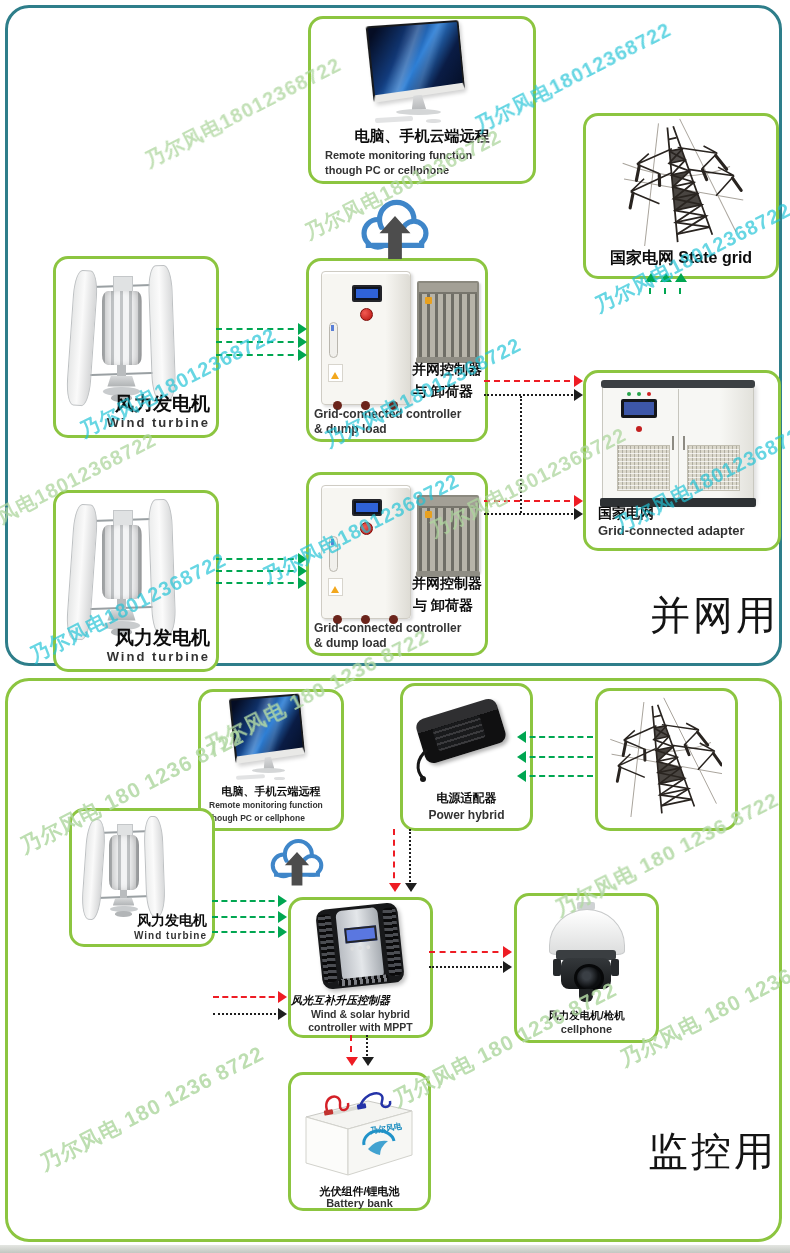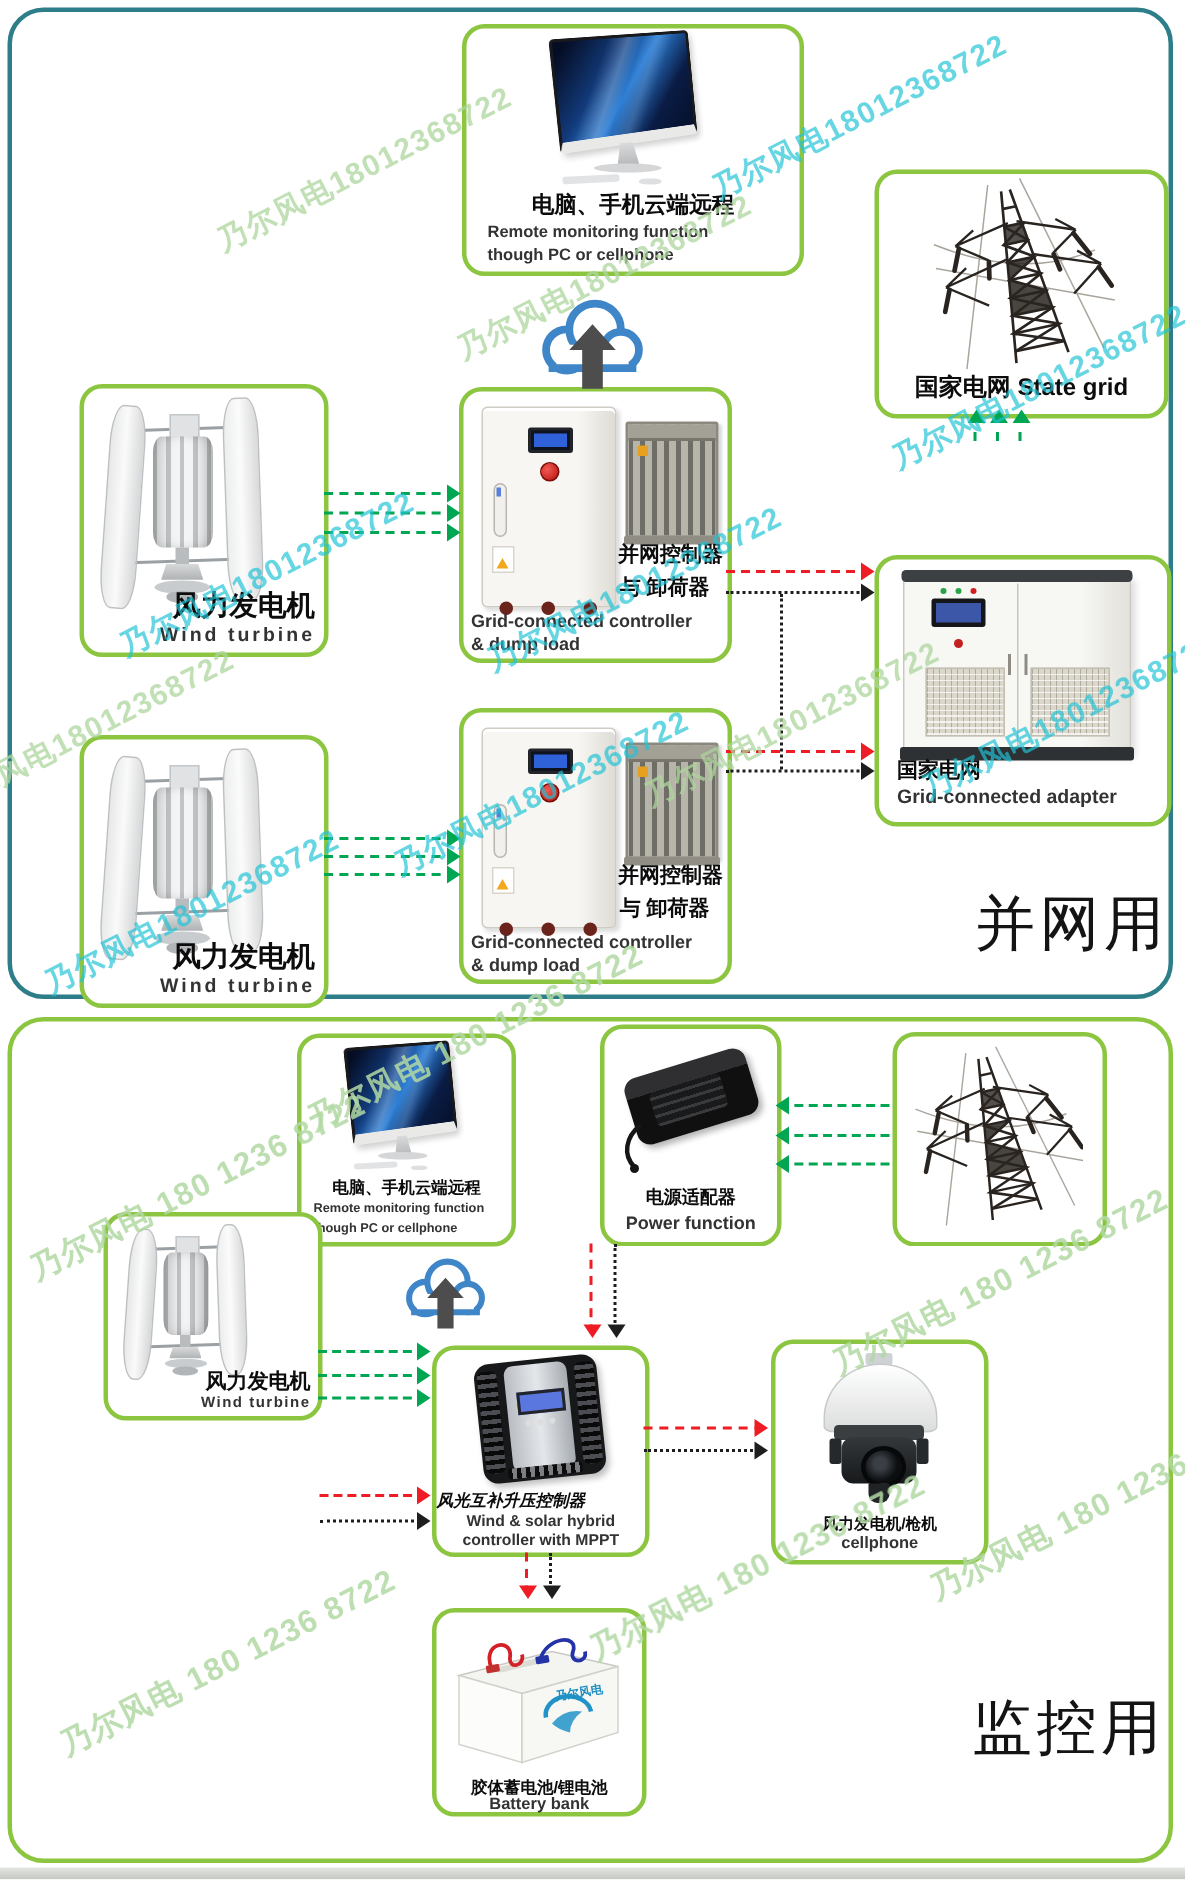--- a/index.html
+++ b/index.html
@@ -335,30 +335,30 @@
         <div class="stand"></div>
         <div class="base"></div>
         <div class="kb"></div>
         <div class="mouse"></div>
       </div>
       <div class="lbl cnb" style="left:0;right:0;top:92px;text-align:center;font-size:11px;">电脑、手机云端远程</div>
       <div class="lbl enb" style="left:8px;top:108px;font-size:8.5px;">Remote monitoring function</div>
       <div class="lbl enb" style="left:8px;top:121px;font-size:8.5px;">though PC or cellphone</div>
     </div>
 
-    <div class="gbox" style="left:392px;top:2px;width:115px;height:142px;">
+    <div class="gbox" style="left:392px;top:2px;width:115px;height:142px;padding-left:12px;">
       <div class="pa" style="left:8px;top:14px;width:98px;height:86px;">
         <div class="body"></div>
         <svg style="position:absolute;left:0;top:48px;" width="40" height="38" viewBox="0 0 40 38">
           <path d="M16 2 C 6 10 4 22 12 30" stroke="#161616" stroke-width="3" fill="none"></path>
           <circle cx="12" cy="31" r="3" fill="#161616"></circle>
         </svg>
       </div>
       <div class="lbl cnb" style="left:0;right:0;top:104px;text-align:center;font-size:12px;">电源适配器</div>
-      <div class="lbl enb" style="left:0;right:0;top:122px;text-align:center;font-size:12px;">Power function</div>
+      <div class="lbl enb" style="left:0;right:0;top:122px;text-align:center;font-size:12px;">Power hybrid</div>
     </div>
 
     <div class="gbox" style="left:587px;top:7px;width:137px;height:137px;">
       <svg style="position:absolute;left:10px;top:6px;" width="114" height="120" viewBox="0 0 120 130">
         <g transform="rotate(-12 60 65)">
           <g stroke="#a9a49c" stroke-width="1" fill="none">
             <path d="M10 122 L50 2"></path>
               <path d="M104 126 L72 2"></path>
               <path d="M4 50 L118 96"></path>
               <path d="M6 34 Q60 70 112 60"></path>
@@ -455,21 +455,21 @@
           <path d="M28 32 L58 25 L66 27 L36 34 Z" fill="#dcdcd6"></path>
           <path d="M66 64 a15 12 0 1 1 30 -4" stroke="#2193c9" fill="none" stroke-width="3"></path>
           <path d="M70 68 q8 -10 20 -8 q-8 6 -8 14 q-8 -2 -12 -6" fill="#2193c9" opacity=".85"></path>
           <path d="M30 32 C 22 14 44 10 42 24 C 41 32 52 30 50 22" stroke="#d42027" stroke-width="2.5" fill="none"></path>
           <path d="M62 26 C 66 10 88 8 84 20 C 81 28 94 28 92 20" stroke="#2433a8" stroke-width="2.5" fill="none"></path>
           <rect x="26" y="29" width="9" height="5" rx="1" fill="#c23330" transform="rotate(-10 30 31)"></rect>
           <rect x="59" y="23" width="9" height="5" rx="1" fill="#2433a8" transform="rotate(-10 63 25)"></rect>
         </svg>
         <span class="batlogo" style="left:72px;top:42px;">乃尔风电</span>
       </div>
-      <div class="lbl cnb" style="left:0;right:0;top:109px;text-align:center;font-size:11px;">胶体蓄电池/锂电池</div>
+      <div class="lbl cnb" style="left:0;right:0;top:109px;text-align:center;font-size:11px;">光伏组件/锂电池</div>
       <div class="lbl enb" style="left:0;right:0;top:122px;text-align:center;font-size:11px;">Battery bank</div>
     </div>
 
     <div class="ah l grn" style="left:512px;top:55px;width:73px;"></div>
     <div class="ah l grn" style="left:512px;top:75px;width:73px;"></div>
     <div class="ah l grn" style="left:512px;top:94px;width:73px;"></div>
 
     <div class="ah r grn" style="left:204px;top:219px;width:72px;"></div>
     <div class="ah r grn" style="left:204px;top:235px;width:72px;"></div>
     <div class="ah r grn" style="left:204px;top:250px;width:72px;"></div>

